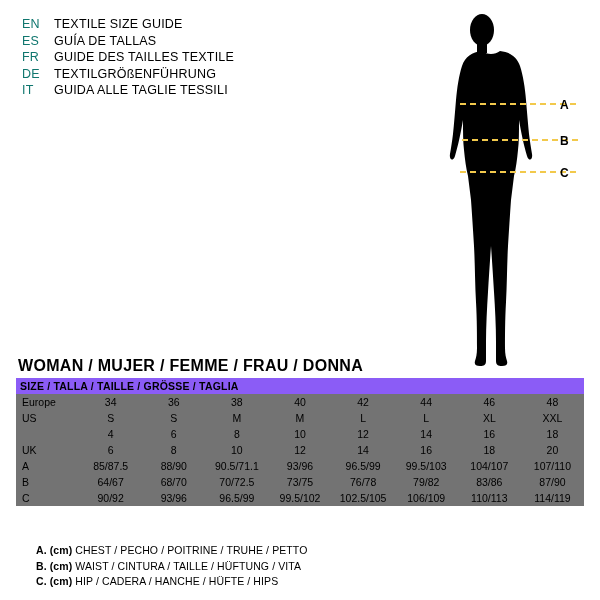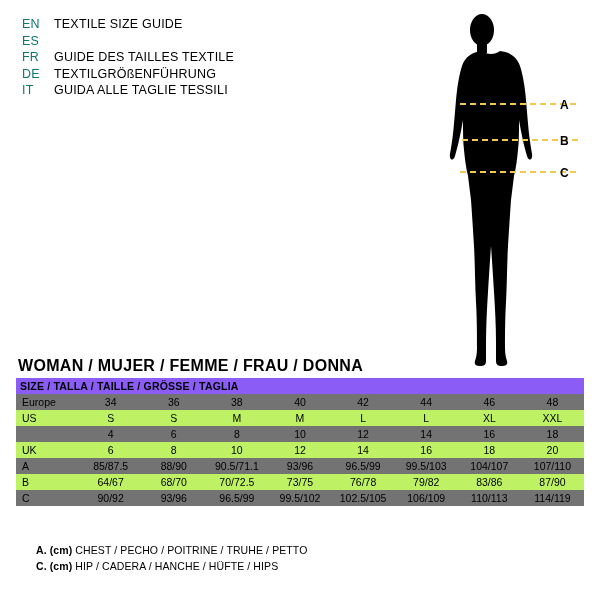--- a/index.html
+++ b/index.html
@@ -104,21 +104,21 @@
     vertical-align: middle;
     color: #000;
   }
   .row-head td {
     background: #8b5cf6;
     font-weight: bold;
     font-size: 10.5px;
     letter-spacing: 0.2px;
   }
   .row-shade td {
-    background: #bef264;
+    background: #737373;
   }
   .row-plain td {
     background: #737373;
   }
   .col-label {
     width: 78px;
     text-align: left;
     padding-left: 6px !important;
   }
   .cell {
@@ -147,20 +147,21 @@
 
 <div class="page">
 
   <div class="lang-block">
     <div class="lang-row">
       <span class="lang-code">EN</span>
       <span class="lang-text">TEXTILE SIZE GUIDE</span>
     </div>
     <div class="lang-row">
       <span class="lang-code">ES</span>
+      <span class="lang-text">GUÍA DE TALLAS</span>
     </div>
     <div class="lang-row">
       <span class="lang-code">FR</span>
       <span class="lang-text">GUIDE DES TAILLES TEXTILE</span>
     </div>
     <div class="lang-row">
       <span class="lang-code">DE</span>
       <span class="lang-text">TEXTILGRÖßENFÜHRUNG</span>
     </div>
     <div class="lang-row">
@@ -324,18 +325,22 @@
     </tbody>
       </table>
   </div>
 
   <div class="notes">
     <div class="note-line">
       <b>A. (cm)</b>
       <span>CHEST / PECHO / POITRINE / TRUHE / PETTO</span>
     </div>
     <div class="note-line">
+      <b>B. (cm)</b>
+      <span>WAIST / CINTURA / TAILLE / HÜFTUNG / VITA</span>
+    </div>
+    <div class="note-line">
       <b>C. (cm)</b>
       <span>HIP / CADERA / HANCHE / HÜFTE / HIPS</span>
     </div>
   </div>
 
 </div>
 
 </body></html>

